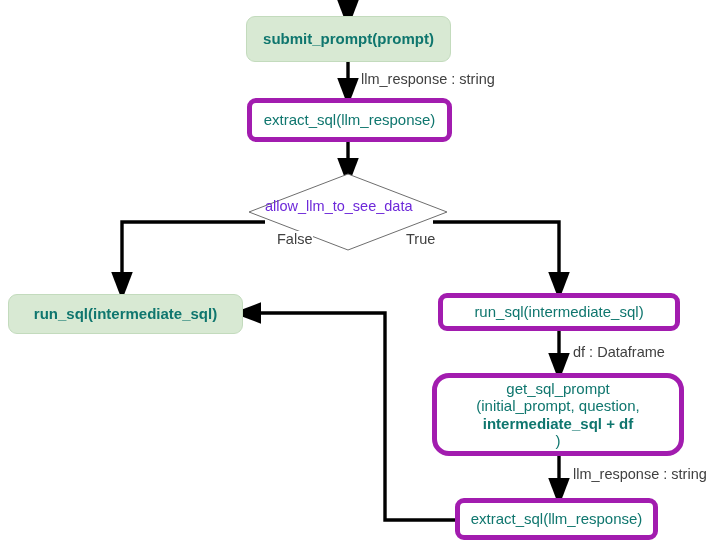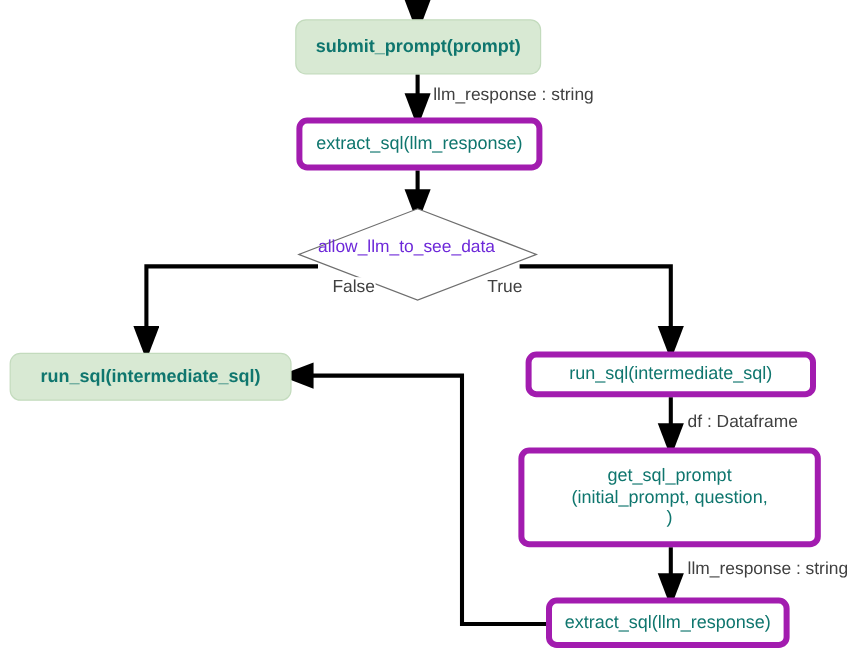--- a/index.html
+++ b/index.html
@@ -121,25 +121,25 @@
 <div class="node green" style="left:8px; top:294px; width:235px; height:40px;">
   <span>run_sql(intermediate_sql)</span>
 </div>
 
 <div class="node white" style="left:438px; top:293px; width:242px; height:38px;">
   <span>run_sql(intermediate_sql)</span>
 </div>
 
 <div class="edge-label" style="left:572px; top:344px;">df : Dataframe</div>
 
-<div class="node white" style="left:432px; top:373px; width:252px; height:83px;">
+<div class="node white" style="left:432px; top:373px; width:252px; height:83px;border-radius:17px;">
   <span class="multiline">
     <span>get_sql_prompt</span>
     <span>(initial_prompt, question,</span>
-    <span><span>)</span></span>
+    <span><b class="bold-part">intermediate_sql + df</b><span>)</span></span>
   </span>
 </div>
 
 <div class="edge-label" style="left:572px; top:466px;">llm_response : string</div>
 
 <div class="node white" style="left:455px; top:498px; width:203px; height:42px;">
   <span>extract_sql(llm_response)</span>
 </div>
 
 </body></html>

